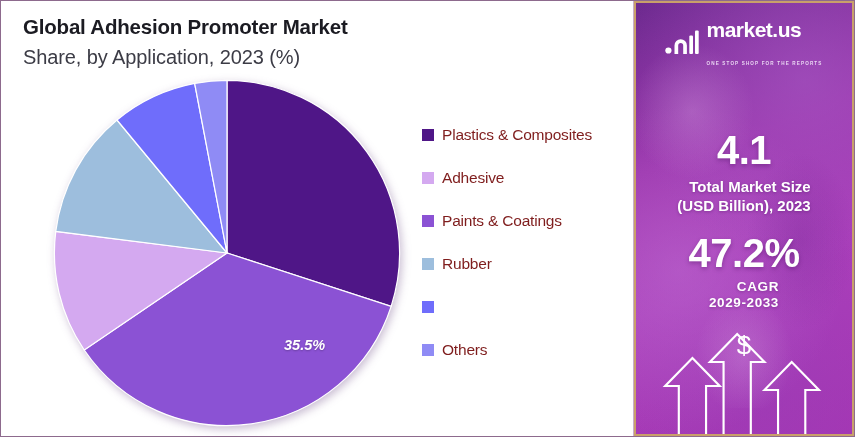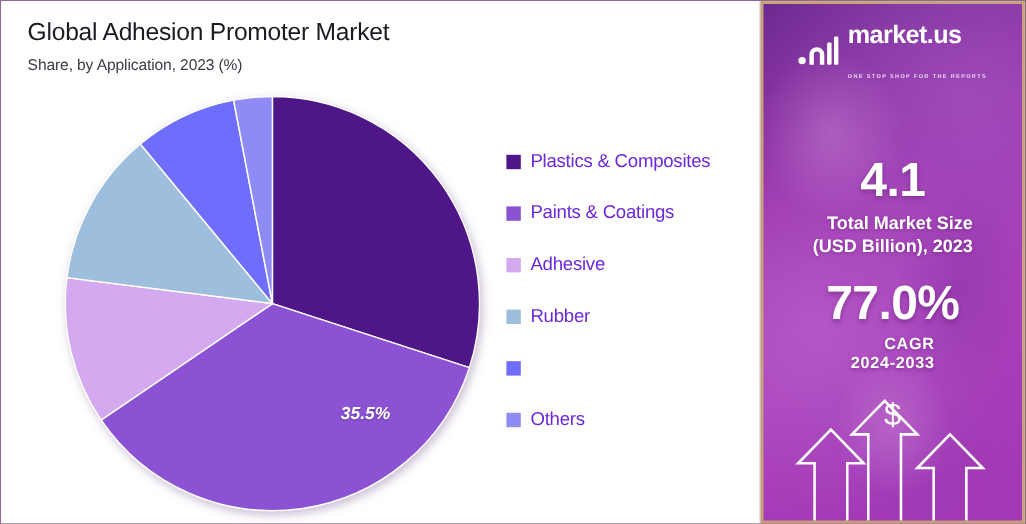--- a/index.html
+++ b/index.html
@@ -18,25 +18,25 @@
   }
   
   .chart-panel {
     position: relative;
     width: 633px; height: 100%;
     background: #ffffff;
     border-right: 1px solid #c9aec9;
   }
   .titles { padding: 14px 0 0 22px; }
   .chart-title {
-    font-size: 20.5px; font-weight: normal; color: #1b1b22;
+    font-size: 20.5px; font-weight: bold; color: #1b1b22;
     letter-spacing: -0.2px; line-height: 1.15;
   }
   .chart-subtitle {
-    font-size: 13px; color: #3c3c46; margin-top: 7px;
+    font-size: 20px; color: #3c3c46; margin-top: 7px;
     letter-spacing: -0.1px;
   }
   .pie-wrap {
     position: absolute; left: 52px; top: 78px;
     width: 348px; height: 348px;
   }
   .pie {
     position: absolute; inset: 0;
     border-radius: 50%;
     filter: drop-shadow(2px 3px 4px rgba(80,40,110,.30));
@@ -59,21 +59,21 @@
   .legend-item {
     display: flex; align-items: center;
     height: 43px;
   }
   .legend-swatch {
     width: 12px; height: 12px;
     margin-right: 8px;
     flex: 0 0 auto;
   }
   .legend-label {
-    font-size: 15.5px; color: #6d28d9;
+    font-size: 15.5px; color: #7f1d1d;
     letter-spacing: -0.2px; white-space: nowrap;
   }
   
   .side-panel {
     position: relative;
     flex: 1 1 auto; height: 100%;
     background:
       radial-gradient(circle at 78% 18%, rgba(168,92,198,.55) 0%, rgba(168,92,198,0) 46%),
       radial-gradient(circle at 20% 62%, rgba(196,118,215,.45) 0%, rgba(196,118,215,0) 52%),
       radial-gradient(circle at 60% 92%, rgba(150,60,180,.5) 0%, rgba(150,60,180,0) 48%),
@@ -167,26 +167,26 @@
       </div>
       <div class="slice-label">35.5%</div>
     </div>
 
     <div class="legend">
         <div class="legend-item">
           <span class="legend-swatch" style="background: rgb(79, 22, 135);"></span>
           <span class="legend-label">Plastics &amp; Composites</span>
         </div>
         <div class="legend-item">
+          <span class="legend-swatch" style="background: rgb(212, 169, 240);"></span>
+          <span class="legend-label">Adhesive</span>
+        </div>
+        <div class="legend-item">
           <span class="legend-swatch" style="background: rgb(139, 82, 212);"></span>
           <span class="legend-label">Paints &amp; Coatings</span>
-        </div>
-        <div class="legend-item">
-          <span class="legend-swatch" style="background: rgb(212, 169, 240);"></span>
-          <span class="legend-label">Adhesive</span>
         </div>
         <div class="legend-item">
           <span class="legend-swatch" style="background: rgb(157, 190, 221);"></span>
           <span class="legend-label">Rubber</span>
         </div>
         <div class="legend-item">
           <span class="legend-swatch" style="background: rgb(111, 109, 251);"></span>
         </div>
         <div class="legend-item">
           <span class="legend-swatch" style="background: rgb(143, 139, 245);"></span>
@@ -209,24 +209,24 @@
         <div class="logo-tag">ONE STOP SHOP FOR THE REPORTS</div>
       </div>
     </div>
 
     <div class="stat-big m-size">4.1</div>
     <div class="stat-caption m-size-cap">
       <div>Total Market Size</div>
       <div>(USD Billion), 2023</div>
     </div>
 
-    <div class="stat-big m-cagr">77.0%</div>
+    <div class="stat-big m-cagr">47.2%</div>
     <div class="stat-caption m-cagr-cap">
       <div>CAGR</div>
-      <div>2024-2033</div>
+      <div>2029-2033</div>
     </div>
 
     <div class="dollar">$</div>
 
     <div class="arrows">
       <svg viewBox="0 0 222 112" preserveAspectRatio="none">
         <g fill="none" stroke="#ffffff" stroke-width="2.2">
           <path d="M44 112 L44 64 L30 64 L58 36 L86 64 L72 64 L72 112"></path>
           <path d="M90 112 L90 40 L76 40 L104 12 L132 40 L118 40 L118 112"></path>
           <path d="M146 112 L146 68 L132 68 L160 40 L188 68 L174 68 L174 112"></path>

